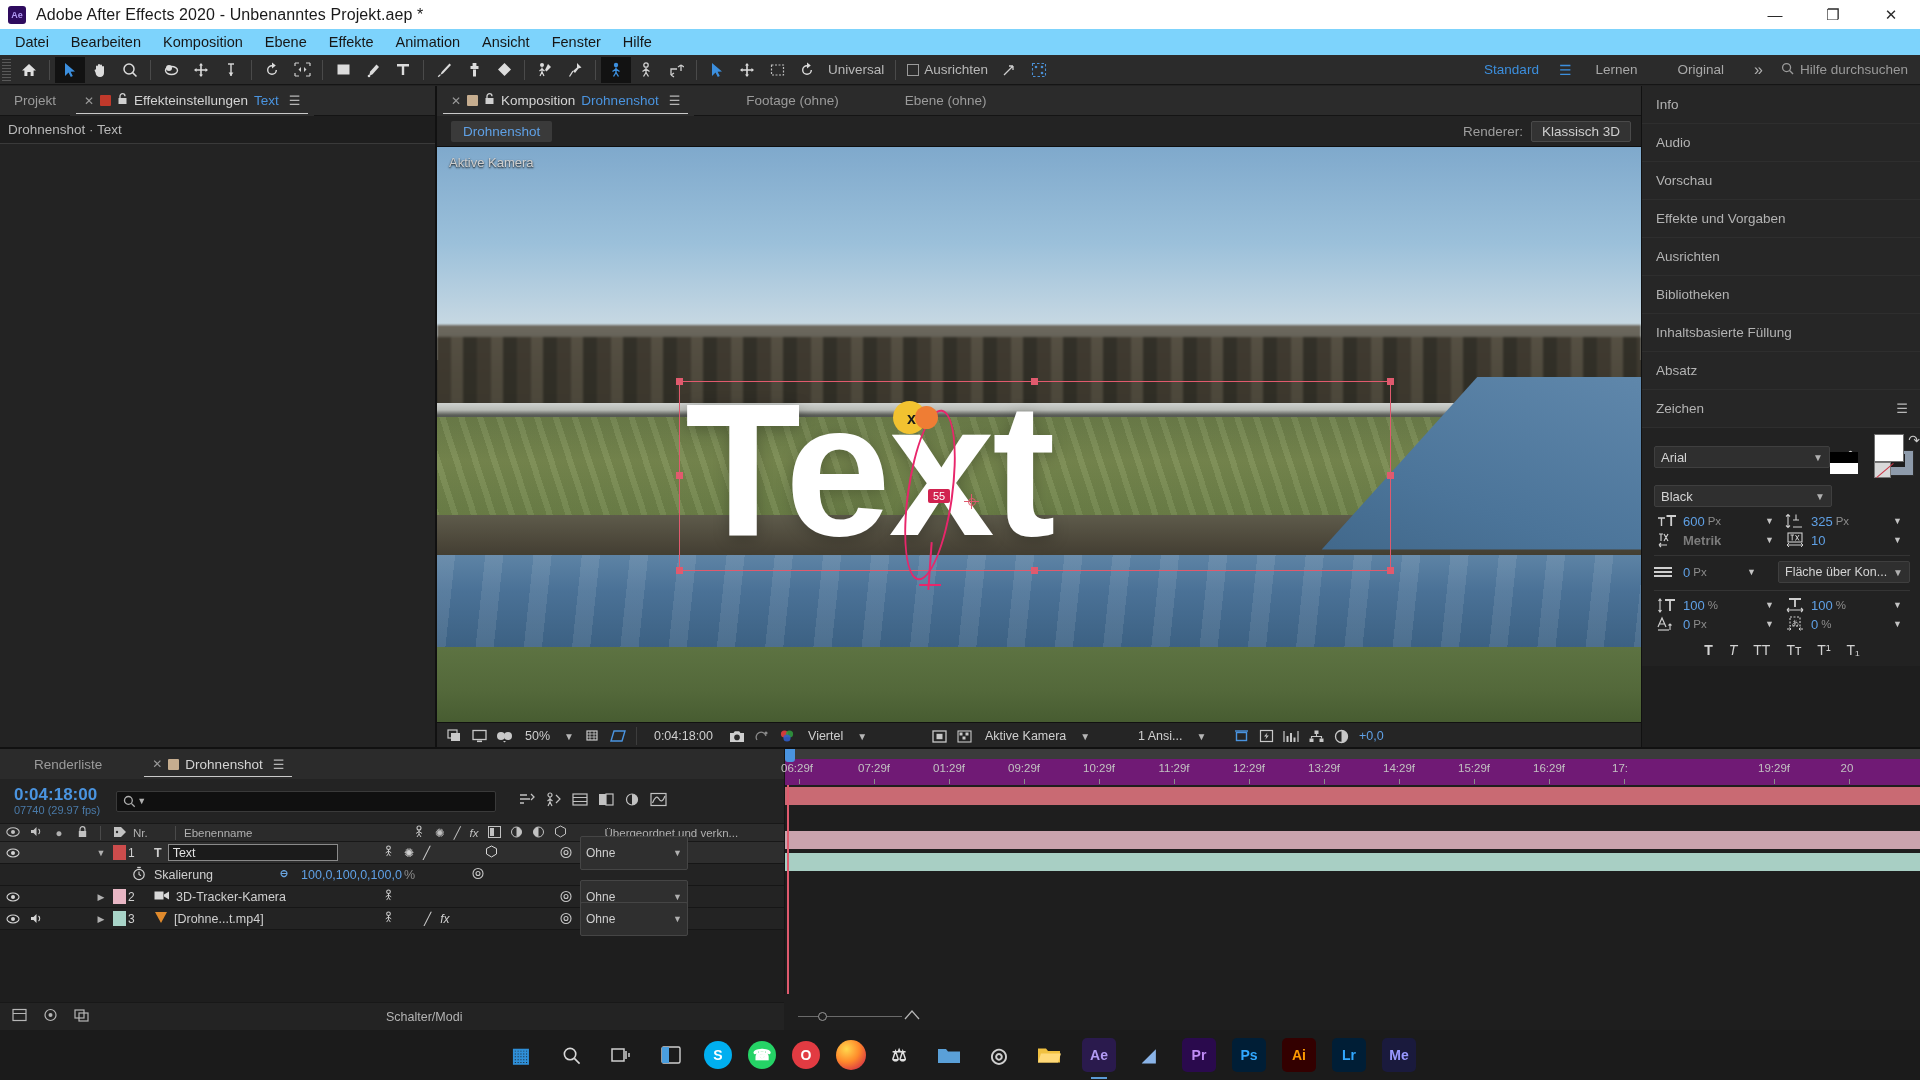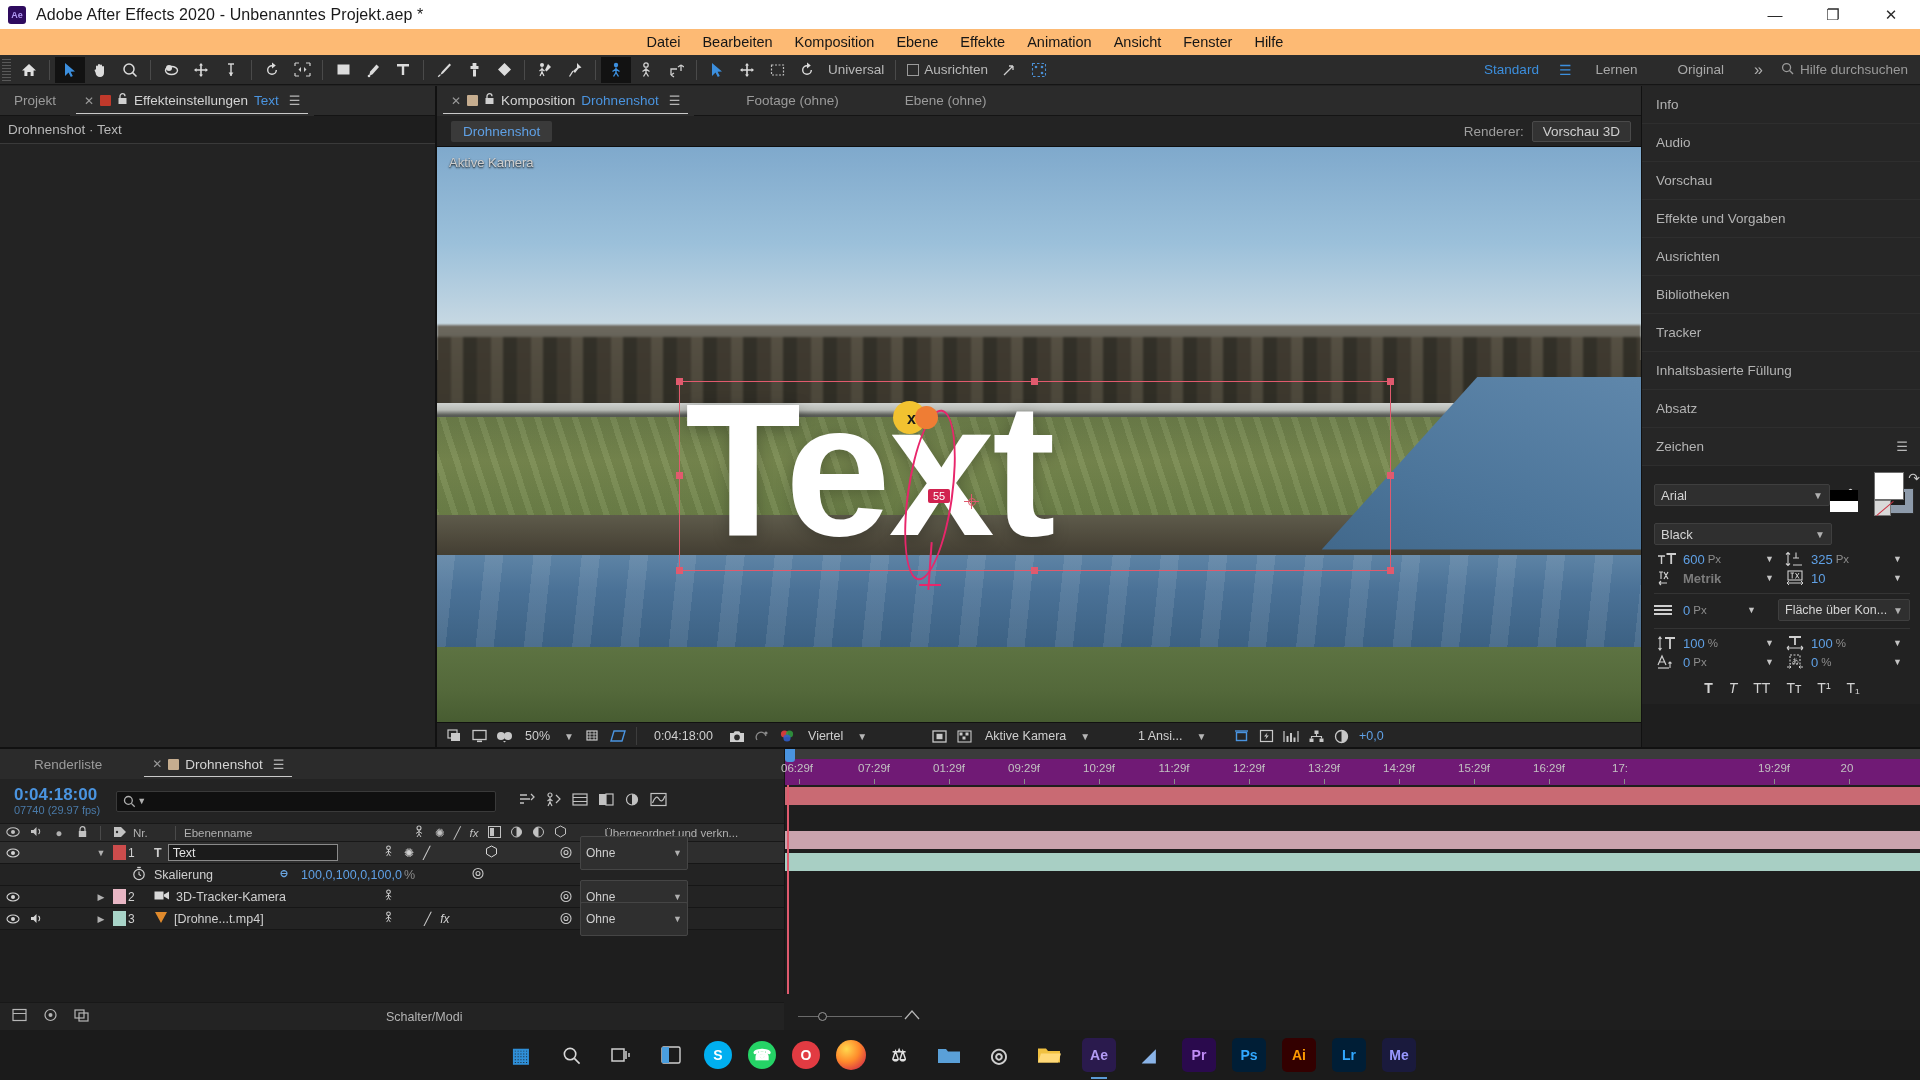--- a/index.html
+++ b/index.html
@@ -28,21 +28,21 @@
     margin-left: 10px; font-size: 16px; color: #1a1a1a; letter-spacing: 0.1px;
   }
   .win-ctrls { margin-left: auto; display: flex; height: 29px; }
   .win-btn {
     width: 58px; height: 29px; display: flex; align-items: center;
     justify-content: center; color: #2a2a2a; font-size: 15px;
   }
   
   .menubar {
     position: absolute; left: 0; top: 29px; width: 1920px; height: 26px;
-    background: #fdba74; display: flex; align-items: center; padding-left: 10px; justify-content: center;
+    background: #7dd3fc; display: flex; align-items: center; padding-left: 4px;
   }
   .menu-item {
     font-size: 14.5px; color: #161616; padding: 3px 11px; cursor: default;
   }
   
   .toolbar {
     position: absolute; left: 0; top: 55px; width: 1920px; height: 30px;
     background: #2b2b2b; display: flex; align-items: center;
     border-bottom: 1px solid #151515;
   }
@@ -707,21 +707,21 @@
         <span>Footage (ohne)</span>
       </div>
       <div class="ptab" style="padding-left:52px">
         <span>Ebene (ohne)</span>
       </div>
     </div>
     <div class="comp-subbar">
       <div class="comp-crumb">Drohnenshot</div>
       <div class="renderer-wrap">
         <span class="renderer-lbl">Renderer:</span>
-        <span class="renderer-val">Vorschau 3D</span>
+        <span class="renderer-val">Klassisch 3D</span>
       </div>
     </div>
 
     <div class="viewport">
       <div class="footage">
         <div class="sky"></div>
         <div class="hills"></div>
         <div class="treeline"></div>
         <div class="bridge"></div>
         <div class="bridge-posts"></div>
@@ -890,23 +890,20 @@
         <span>Vorschau</span>
       </div>
     <div class="rp-row">
         <span>Effekte und Vorgaben</span>
       </div>
     <div class="rp-row">
         <span>Ausrichten</span>
       </div>
     <div class="rp-row">
         <span>Bibliotheken</span>
-      </div>
-    <div class="rp-row">
-        <span>Tracker</span>
       </div>
     <div class="rp-row">
         <span>Inhaltsbasierte Füllung</span>
       </div>
     <div class="rp-row">
         <span>Absatz</span>
       </div>
     <div class="rp-row head">
       <span>Zeichen</span>
       <span class="hamb2">☰</span>

